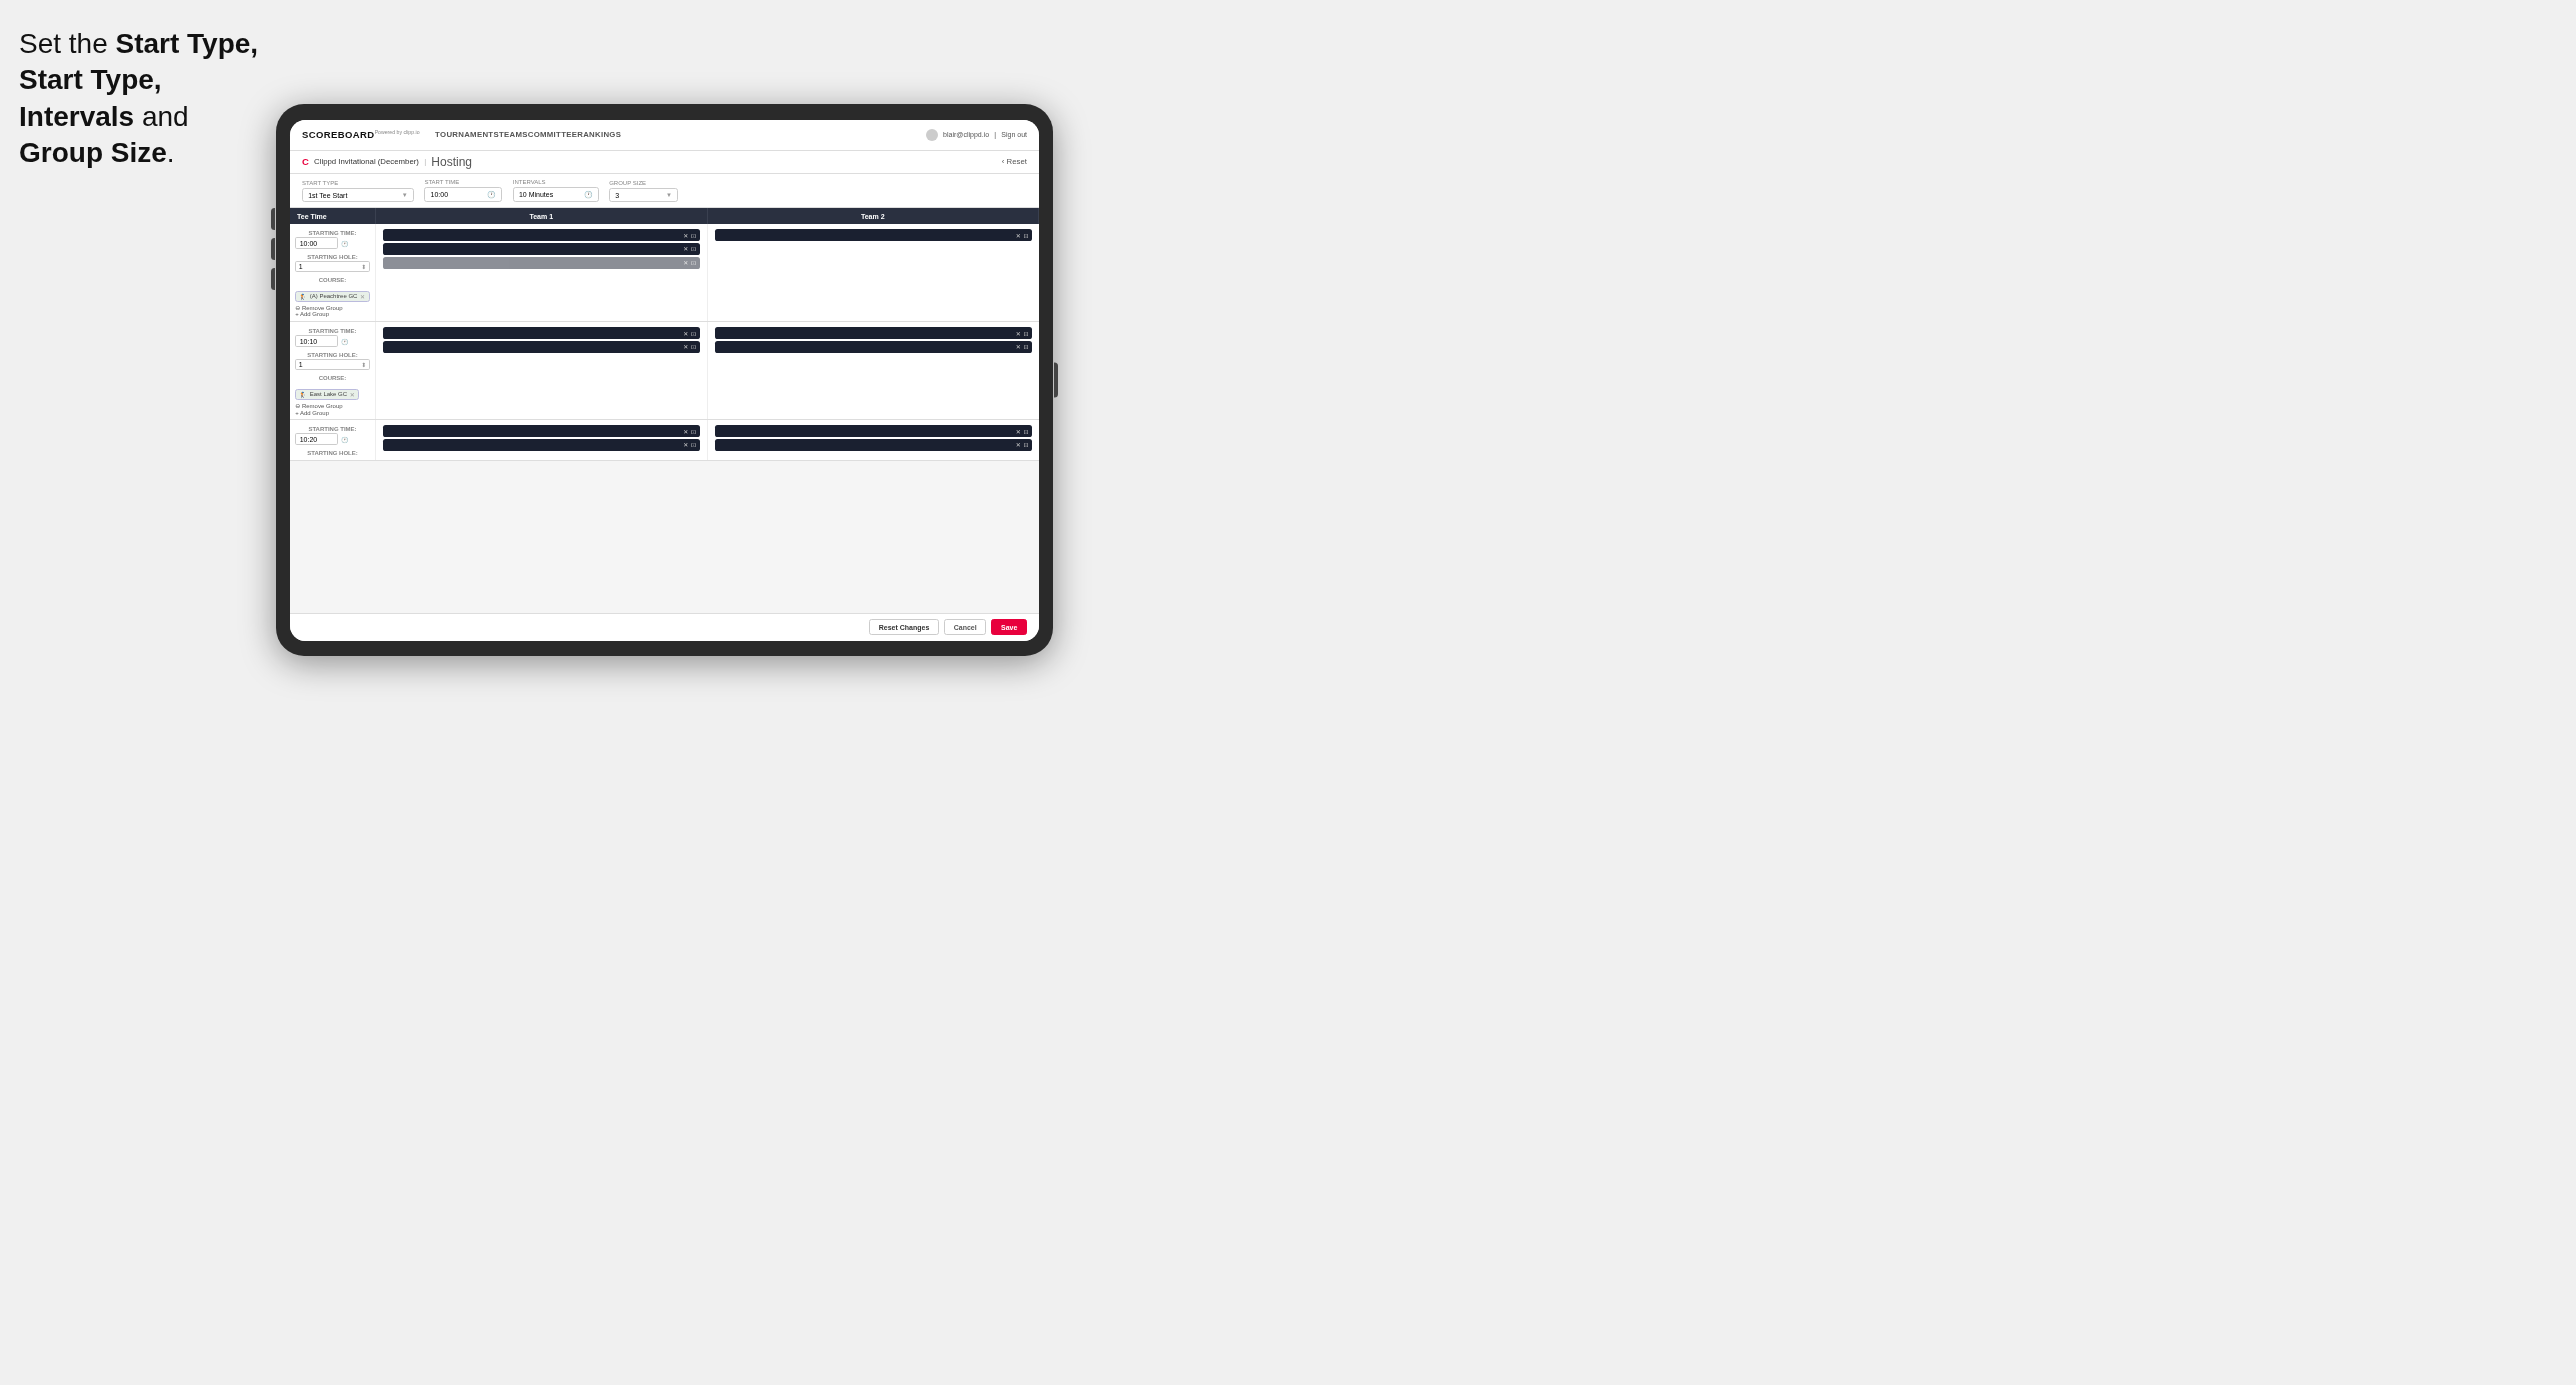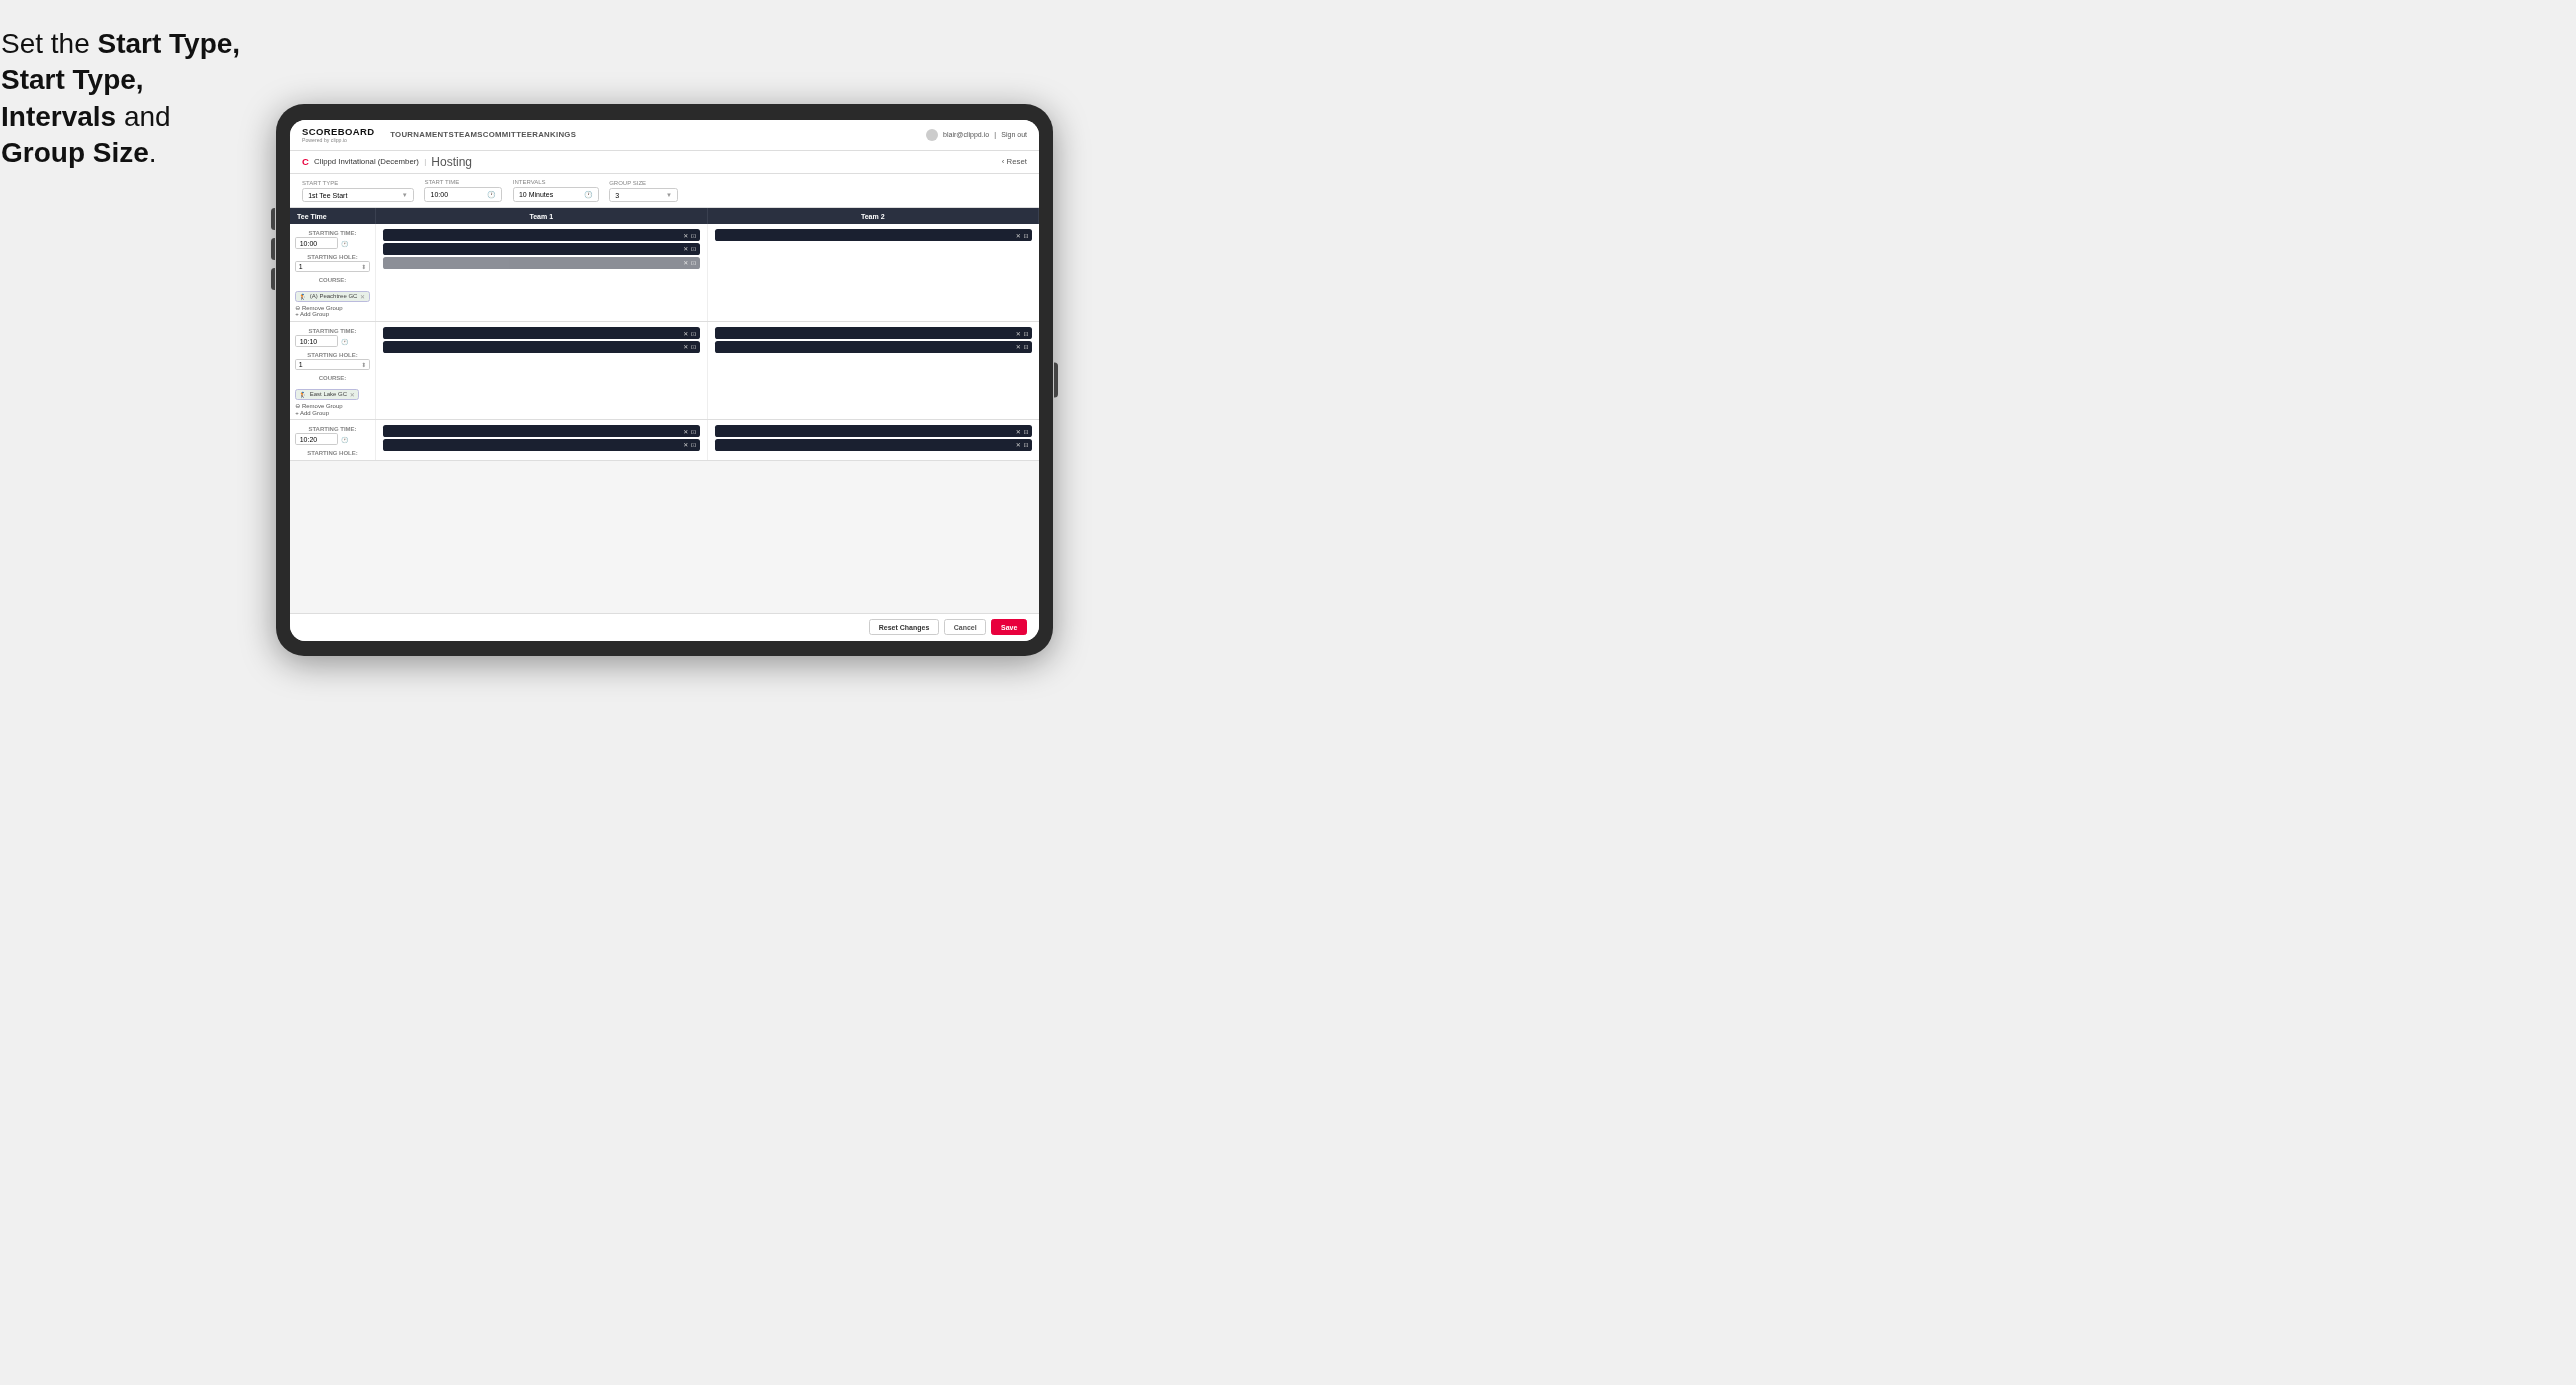--- a/index.html
+++ b/index.html
@@ -9,21 +9,21 @@
       width: 2576px;
       height: 1386px;
       overflow: hidden;
       position: relative;
     }
 
     
     .instruction-area {
       position: absolute;
       top: 26px;
-      left: 1px;
+      left: 19px;
       width: 250px;
       font-size: 28px;
       line-height: 1.3;
       color: #111;
     }
     .instruction-area .highlight {
       font-weight: 800;
     }
 
     
@@ -64,21 +64,20 @@
     .navbar {
       background: #fff;
       border-bottom: 0.9px solid #ddd;
       padding: 5.2px 12px;
       display: flex;
       align-items: center;
       min-height: 31px;
     }
     .logo-area {
       display: flex;
-      flex-direction: column;
       margin-right: 15.5px;
     }
     .logo-text {
       font-size: 9.5px;
       font-weight: 900;
       letter-spacing: 0.4px;
       color: #111;
       text-transform: uppercase;
     }
     .logo-sub {

